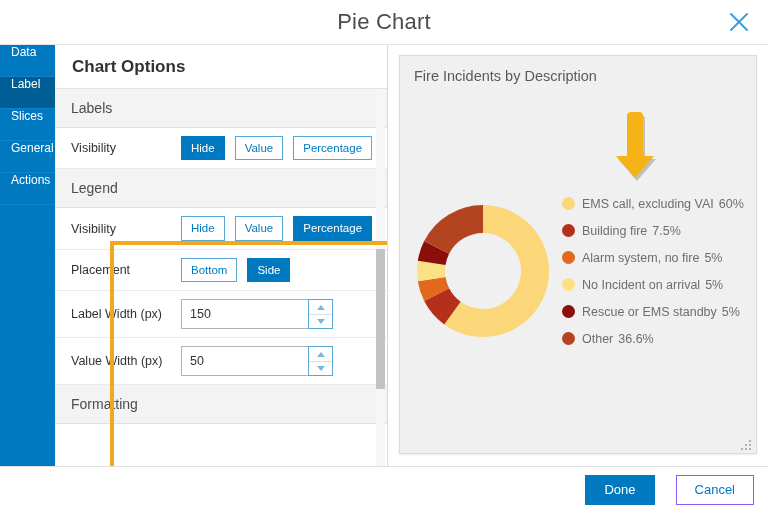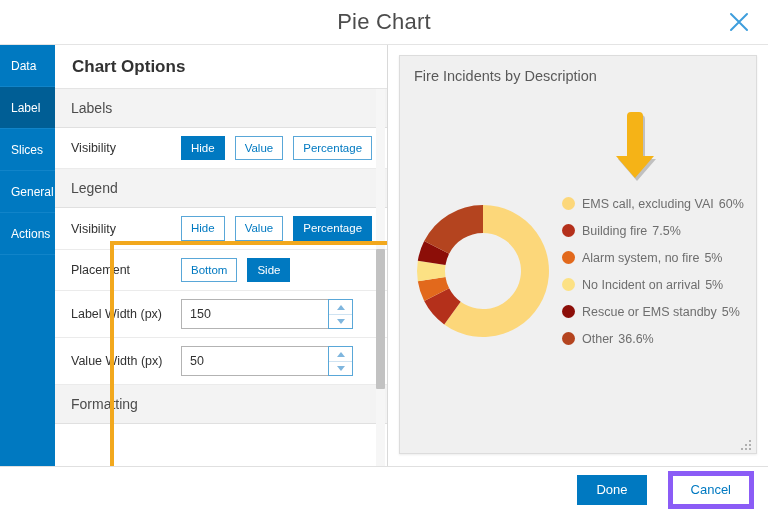--- a/index.html
+++ b/index.html
@@ -56,23 +56,23 @@
 
   
   .sidebar {
     flex: 0 0 55px;
     background: #0079c1;
     display: flex;
     flex-direction: column;
     padding-top: 0;
   }
   .side-tab {
-    height: 42px;
-    display: flex;
-    align-items: center;
+    height: 32px;
+    display: flex;
+    align-items: flex-start;
     padding-left: 11px;
     color: #ffffff;
     font-size: 12px;
     cursor: pointer;
     background: #0079c1;
     border-bottom: 1px solid #1184c9;
     white-space: nowrap;
   }
   .side-tab.active {
     background: #005e95;
@@ -148,21 +148,21 @@
   .seg-btn.selected {
     background: #0079c1;
     border-color: #0079c1;
     color: #ffffff;
   }
 
   
   .numfield {
     display: flex;
     align-items: stretch;
-    width: 172px;
+    width: 152px;
     height: 30px;
   }
   .numfield input {
     flex: 1 1 auto;
     min-width: 0;
     border: 1px solid #b3b3b3;
     border-right: none;
     padding: 0 8px;
     font-size: 12.5px;
     color: #323232;
@@ -314,21 +314,21 @@
     line-height: 1.3;
   }
   .btn-primary {
     background: #0079c1;
     color: #ffffff;
     border: 1px solid #0079c1;
   }
   .btn-secondary {
     background: #ffffff;
     color: #0079c1;
-    border: 5px solid #8b5cf6;
+    border: 1px solid #8b5cf6;
   }
 </style>
 </head>
 <body>
 
 <div class="dialog">
 
   <div class="header">
     <div class="header-title">Pie Chart</div>
     <button class="close-btn">

